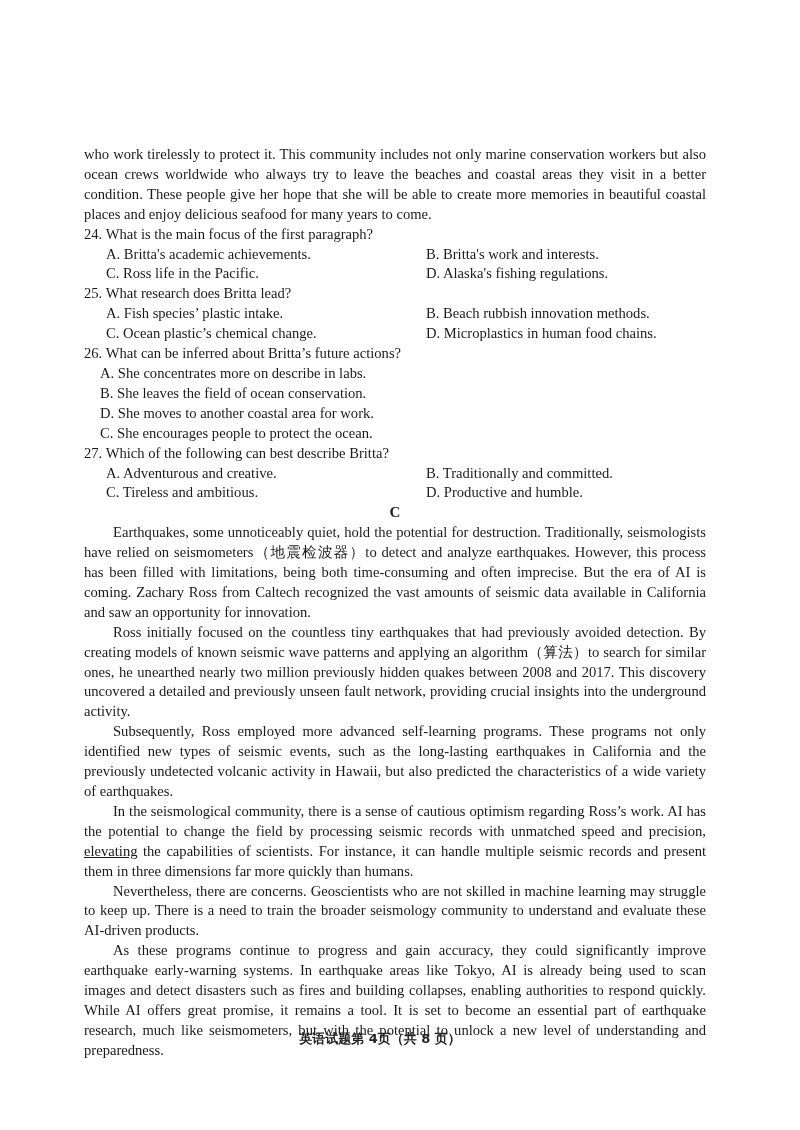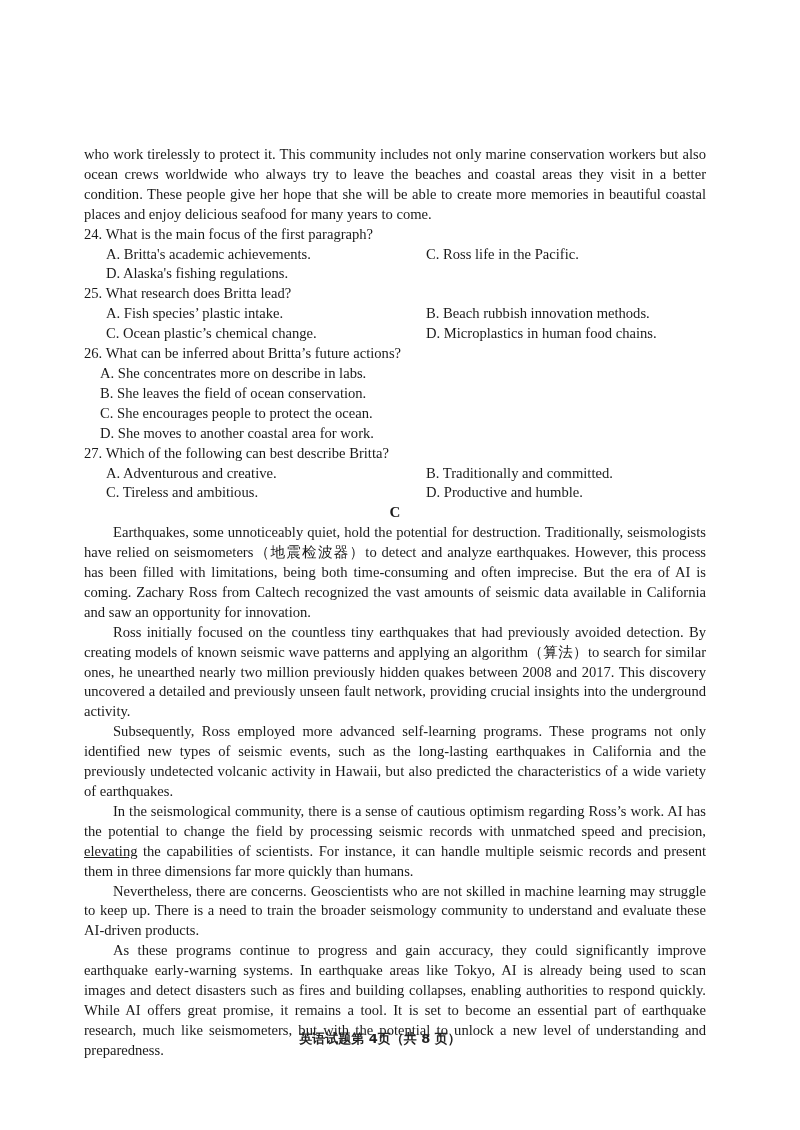--- a/index.html
+++ b/index.html
@@ -29,42 +29,43 @@
 <body>
 
 <div class="page">
 
   <p class="p">who work tirelessly to protect it. This community includes not only marine conservation workers but also ocean crews worldwide who always try to leave the beaches and coastal areas they visit in a better condition. These people give her hope that she will be able to create more memories in beautiful coastal places and enjoy delicious seafood for many years to come.</p>
 
   <div>
     <p class="q"><span>24.</span> <span>What is the main focus of the first paragraph?</span></p>
     <div class="opts">
       <p class="opt">A. Britta's academic achievements.</p>
+      <p class="opt">B. Britta's work and interests.</p>
       <p class="opt">C. Ross life in the Pacific.</p>
       <p class="opt">D. Alaska's fishing regulations.</p>
     </div>
   </div>
 
   <div>
     <p class="q"><span>25.</span> <span>What research does Britta lead?</span></p>
     <div class="opts">
       <p class="opt">A. Fish species’ plastic intake.</p>
       <p class="opt">B. Beach rubbish innovation methods.</p>
       <p class="opt">C. Ocean plastic’s chemical change.</p>
       <p class="opt">D. Microplastics in human food chains.</p>
     </div>
   </div>
 
   <div>
     <p class="q"><span>26.</span> <span>What can be inferred about Britta’s future actions?</span></p>
     <div class="opts-single">
       <p class="opt">A. She concentrates more on describe in labs.</p>
       <p class="opt">B. She leaves the field of ocean conservation.</p>
+      <p class="opt">D. She moves to another coastal area for work.</p>
       <p class="opt">C. She encourages people to protect the ocean.</p>
-      <p class="opt">D. She moves to another coastal area for work.</p>
     </div>
   </div>
 
   <div>
     <p class="q"><span>27.</span> <span>Which of the following can best describe Britta?</span></p>
     <div class="opts">
       <p class="opt">A. Adventurous and creative.</p>
       <p class="opt">B. Traditionally and committed.</p>
       <p class="opt">C. Tireless and ambitious.</p>
       <p class="opt">D. Productive and humble.</p>

